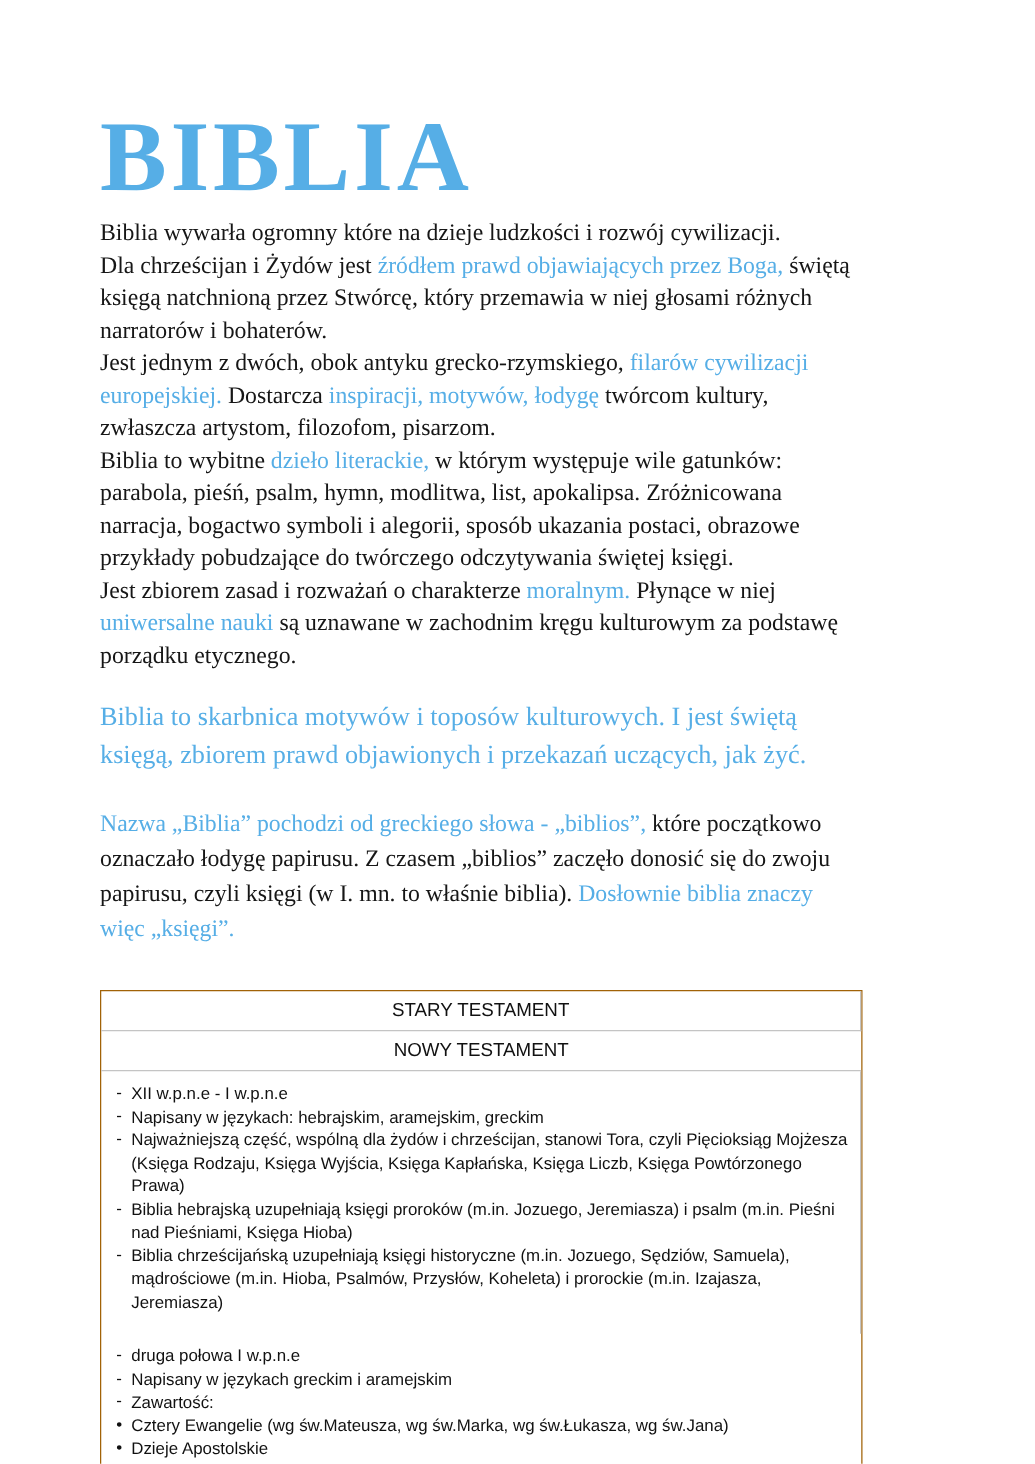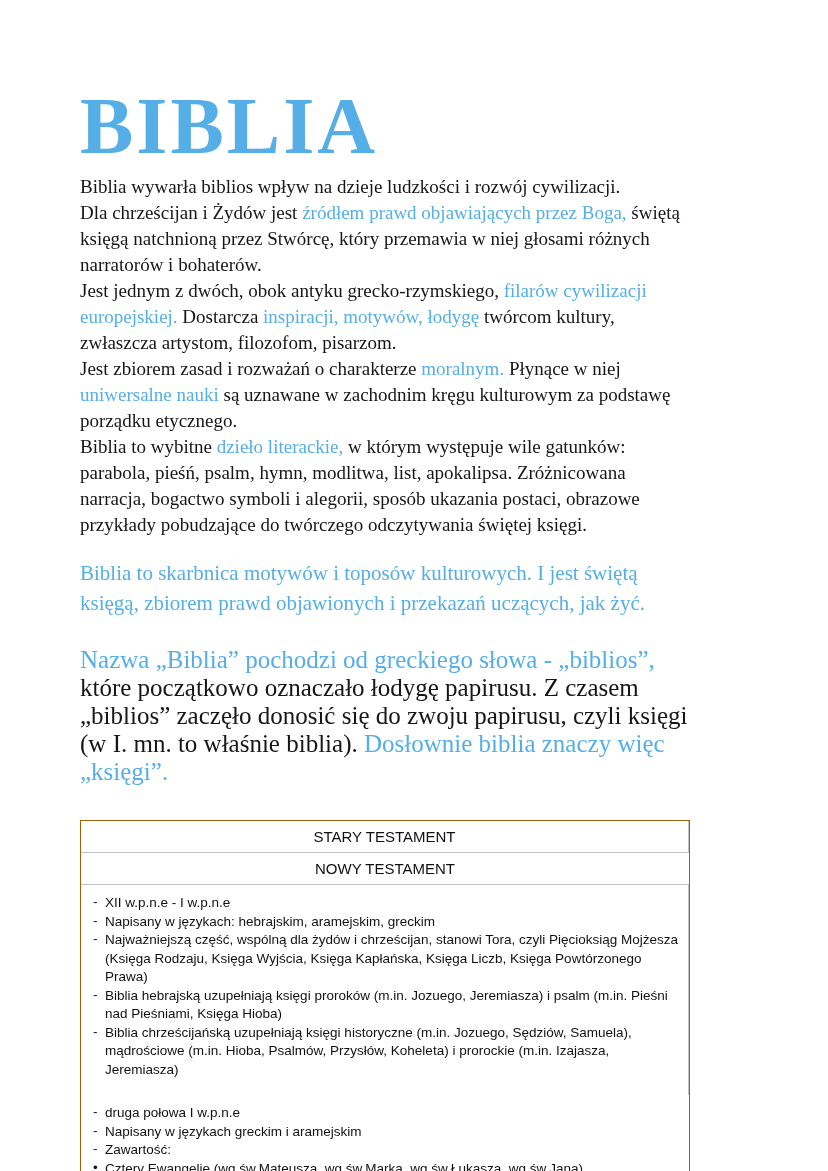--- a/index.html
+++ b/index.html
@@ -39,21 +39,21 @@
   .accent { color: var(--accent); }
 
   .highlight-par {
     margin-top: 20px;
     font-size: 21px;
     line-height: 30px;
   }
 
   .etymology-par {
     margin-top: 28px;
-    font-size: 25px;
+    font-size: 19px;
     line-height: 28px;
   }
 
   
   .testament-table {
     margin-top: 34px;
     border: 1px solid #a16207;
     display: grid;
     grid-template-columns: 1fr;
     font-family: "Liberation Sans", "DejaVu Sans", sans-serif;
@@ -78,25 +78,25 @@
 </style>
 </head>
 <body>
 
 <div class="page">
 
   <h1 class="doc-title">BIBLIA</h1>
 
 
   <div class="body-text">
-    <p><span>Biblia wywarła biblios wpływ na dzieje ludzkości i rozwój cywilizacji.</span></p>
+    <p><span>Biblia wywarła ogromny które na dzieje ludzkości i rozwój cywilizacji.</span></p>
     <p><span>Dla chrześcijan i Żydów jest </span><span class="accent">źródłem prawd objawiających przez Boga,</span><span> świętą księgą natchnioną przez Stwórcę, który przemawia w niej głosami różnych narratorów i bohaterów.</span></p>
     <p><span>Jest jednym z dwóch, obok antyku grecko-rzymskiego, </span><span class="accent">filarów cywilizacji europejskiej.</span><span> Dostarcza </span><span class="accent">inspiracji, motywów, łodygę</span><span> twórcom kultury, zwłaszcza artystom, filozofom, pisarzom.</span></p>
+    <p><span>Biblia to wybitne </span><span class="accent">dzieło literackie,</span><span> w którym występuje wile gatunków: parabola, pieśń, psalm, hymn, modlitwa, list, apokalipsa. Zróżnicowana narracja, bogactwo symboli i alegorii, sposób ukazania postaci, obrazowe przykłady pobudzające do twórczego odczytywania świętej księgi.</span></p>
     <p><span>Jest zbiorem zasad i rozważań o charakterze </span><span class="accent">moralnym.</span><span> Płynące w niej </span><span class="accent">uniwersalne nauki</span><span> są uznawane w zachodnim kręgu kulturowym za podstawę porządku etycznego.</span></p>
-    <p><span>Biblia to wybitne </span><span class="accent">dzieło literackie,</span><span> w którym występuje wile gatunków: parabola, pieśń, psalm, hymn, modlitwa, list, apokalipsa. Zróżnicowana narracja, bogactwo symboli i alegorii, sposób ukazania postaci, obrazowe przykłady pobudzające do twórczego odczytywania świętej księgi.</span></p>
   </div>
 
   <p class="highlight-par"><span class="accent">Biblia to skarbnica motywów i toposów kulturowych. I jest świętą księgą, zbiorem prawd objawionych i przekazań uczących, jak żyć.</span></p>
 
   <p class="etymology-par"><span class="accent">Nazwa „Biblia” pochodzi od greckiego słowa - „biblios”,</span><span> które początkowo oznaczało łodygę papirusu. Z czasem „biblios” zaczęło donosić się do zwoju papirusu, czyli księgi (w I. mn. to właśnie biblia). </span><span class="accent">Dosłownie biblia znaczy więc „księgi”.</span></p>
 
   <div class="testament-table">
     <div class="th left">STARY TESTAMENT</div>
     <div class="th">NOWY TESTAMENT</div>
     <div class="td left">

